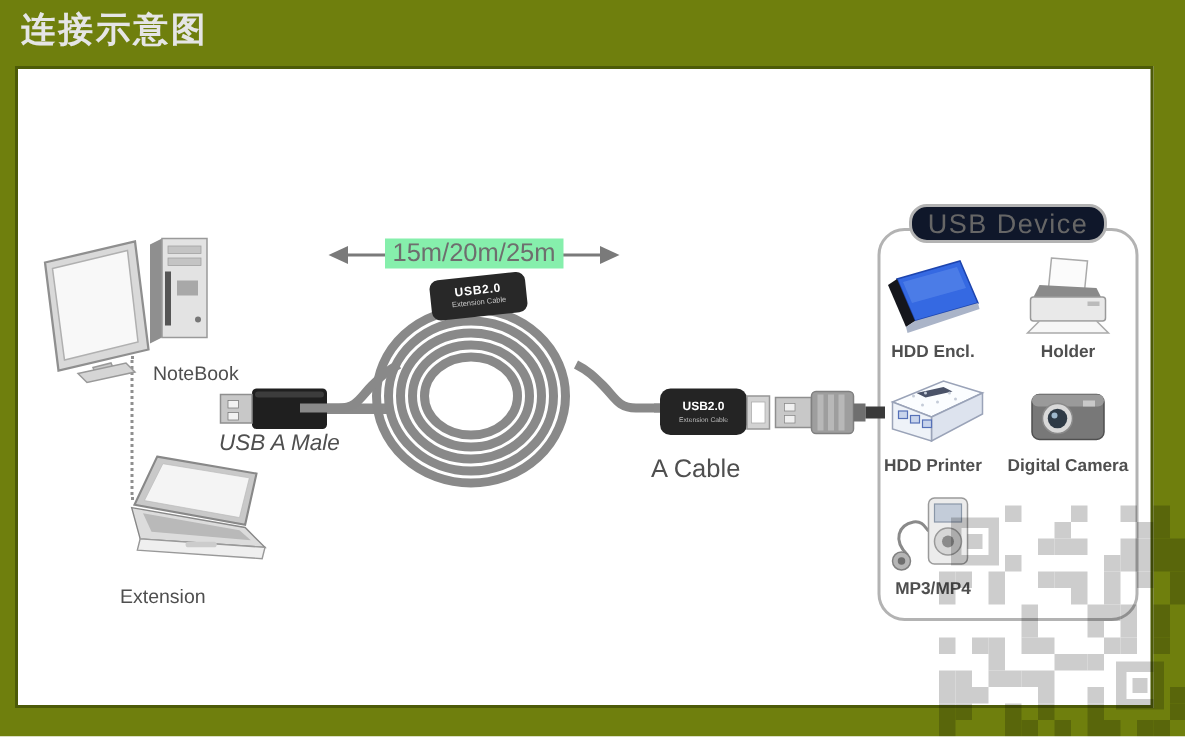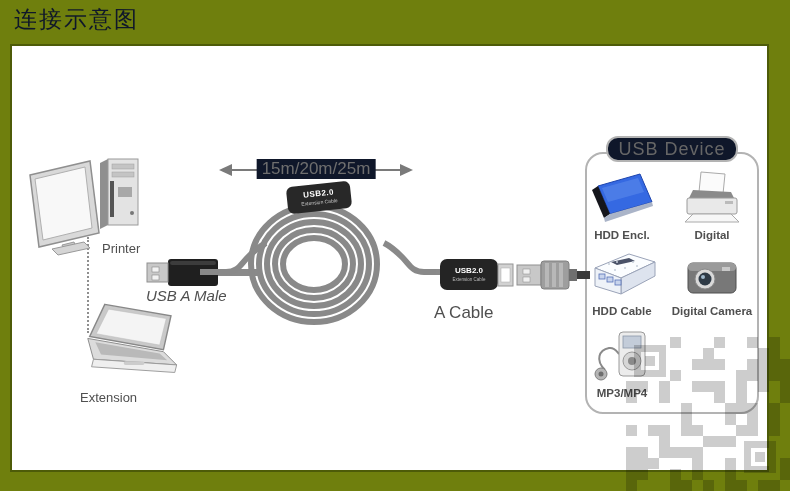--- a/index.html
+++ b/index.html
@@ -3,40 +3,40 @@
 <meta charset="utf-8">
 <style>
   html,body{margin:0;padding:0;}
   .page{
     position:relative;width:790px;height:491px;overflow:hidden;
     background:#6f7f0d;
     font-family:"Liberation Sans","DejaVu Sans",sans-serif;
   }
   .header-title{
     position:absolute;left:14px;top:4px;
-    font-size:23px;font-weight:normal;color:#0f172a;letter-spacing:2px;
+    font-size:23px;font-weight:bold;color:#e5e5e5;letter-spacing:2px;
   }
   .content-panel{
     position:absolute;left:10px;top:44px;width:755px;height:424px;
     background:#ffffff;border:2px solid #4d5b08;
   }
   .lbl{position:absolute;color:#4f4f4f;}
   .lbl-sm{font-size:13px;}
   .lbl-md{font-size:15px;font-style:italic;}
   .lbl-lg{font-size:17px;line-height:23px;}
   .abs{position:absolute;}
   .dotted-line{
     position:absolute;left:87px;top:237px;height:96px;width:0;
     border-left:2px dotted #8f8f8f;
   }
   
   .dim{position:absolute;left:218px;top:154px;width:196px;height:30px;}
   .dim-label{
     position:absolute;left:50%;top:5px;transform:translateX(-50%);
-    background:#0f172a;padding:0 5px;font-size:17px;color:#6e6e6e;white-space:nowrap;
+    background:#86efac;padding:0 5px;font-size:17px;color:#6e6e6e;white-space:nowrap;
   }
   
   .repeater{
     position:absolute;left:287px;top:184px;width:64px;height:27px;
     background:#282828;border-radius:6px;transform:rotate(-6deg);
     display:flex;flex-direction:column;align-items:center;justify-content:center;z-index:2;
   }
   .repeater-l1{font-size:8px;font-weight:bold;color:#ffffff;letter-spacing:.5px;line-height:8px;}
   .repeater-l2{font-size:5px;color:#c8c8c8;line-height:6px;margin-top:1px;white-space:nowrap;}
   
@@ -78,21 +78,21 @@
     <rect x="84" y="9" width="22" height="5" fill="#c4c4c4" stroke="#9f9f9f" stroke-width="0.5"></rect>
     <rect x="84" y="17" width="22" height="5" fill="#c4c4c4" stroke="#9f9f9f" stroke-width="0.5"></rect>
     <rect x="82" y="26" width="4" height="36" fill="#555555"></rect>
     <rect x="90" y="32" width="14" height="10" fill="#a8a8a8"></rect>
     <circle cx="104" cy="58" r="2" fill="#777777"></circle>
     <polygon points="2,20 62,6 71,78 11,92" fill="#d9d9d9" stroke="#8f8f8f" stroke-width="1.5"></polygon>
     <polygon points="7,24 57,12 64,73 15,85" fill="#f8f8f8" stroke="#b0b0b0" stroke-width="1"></polygon>
     <polygon points="34,90 46,87 49,94 37,97" fill="#c9c9c9" stroke="#999999" stroke-width="1"></polygon>
     <polygon points="24,94 56,87 62,93 30,100" fill="#d5d5d5" stroke="#999999" stroke-width="1"></polygon>
   </svg>
-  <div class="lbl lbl-sm" style="left:102px;top:241px">Printer</div>
+  <div class="lbl lbl-sm" style="left:102px;top:241px">NoteBook</div>
 
   <div class="dotted-line"></div>
 
   <svg class="abs" style="left:84px;top:302px;z-index:1" width="104" height="88" viewBox="0 0 110 92">
     <polygon points="22,2 92,14 84,50 6,36" fill="#c9c9c9" stroke="#888888" stroke-width="1.5"></polygon>
     <polygon points="26,7 87,17 80,45 13,33" fill="#f4f4f4" stroke="#bbbbbb" stroke-width="0.5"></polygon>
     <polygon points="4,38 84,52 98,66 10,60" fill="#dcdcdc" stroke="#888888" stroke-width="1"></polygon>
     <polygon points="12,42 80,54 88,61 18,55" fill="#b9b9b9"></polygon>
     <polygon points="10,60 98,66 96,74 8,68" fill="#efefef" stroke="#999999" stroke-width="1"></polygon>
     <rect x="42" y="62" width="22" height="4" rx="2" fill="#cccccc"></rect>
@@ -170,42 +170,42 @@
   </div>
 
   <div class="device" style="left:668px;top:168px">
     <svg width="62" height="58" viewBox="0 0 62 58">
       <polygon points="20,4 44,6 42,26 18,24" fill="#fbfbfb" stroke="#aaaaaa" stroke-width="1"></polygon>
       <polygon points="12,22 50,24 54,32 8,30" fill="#8a8a8a"></polygon>
       <rect x="6" y="30" width="50" height="16" rx="2" fill="#e9e9e9" stroke="#9a9a9a" stroke-width="1"></rect>
       <rect x="44" y="33" width="8" height="3" fill="#bbbbbb"></rect>
       <polygon points="12,46 50,46 58,54 4,54" fill="#f7f7f7" stroke="#aaaaaa" stroke-width="1"></polygon>
     </svg>
-    <div class="dev-label">Digital</div>
+    <div class="dev-label">Holder</div>
   </div>
 
   <div class="device" style="left:578px;top:250px">
     <svg width="74" height="52" viewBox="0 0 74 52">
       <polygon points="10,18 44,4 70,12 36,28" fill="#fbfdff" stroke="#9aa3b8" stroke-width="1"></polygon>
       <polygon points="26,12 44,8 50,11 32,15" fill="#4a5268"></polygon>
       <polygon points="36,28 70,12 70,26 36,44" fill="#dde3ee" stroke="#9aa3b8" stroke-width="1"></polygon>
       <polygon points="10,18 36,28 36,44 10,36" fill="#eef2f8" stroke="#9aa3b8" stroke-width="1"></polygon>
       <rect x="14" y="24" width="6" height="5" fill="#c8d4ec" stroke="#5570b8" stroke-width="0.8"></rect>
       <rect x="22" y="27" width="6" height="5" fill="#c8d4ec" stroke="#5570b8" stroke-width="0.8"></rect>
       <rect x="30" y="30" width="6" height="5" fill="#c8d4ec" stroke="#5570b8" stroke-width="0.8"></rect>
       <g fill="#c5ccd8">
         <circle cx="24" cy="14" r="1"></circle>
           <circle cx="32" cy="12" r="1"></circle>
           <circle cx="48" cy="12" r="1"></circle>
         <circle cx="40" cy="18" r="1"></circle>
           <circle cx="52" cy="16" r="1"></circle>
           <circle cx="30" cy="20" r="1"></circle>
       </g>
     </svg>
-    <div class="dev-label">HDD Cable</div>
+    <div class="dev-label">HDD Printer</div>
   </div>
 
   <div class="device" style="left:668px;top:250px">
     <svg width="56" height="52" viewBox="0 0 56 52">
       <rect x="4" y="13" width="48" height="30" rx="5" fill="#787878" stroke="#4f4f4f" stroke-width="1"></rect>
       <rect x="4" y="13" width="48" height="8" rx="4" fill="#9a9a9a"></rect>
       <circle cx="21" cy="29" r="10" fill="#d9d9d9" stroke="#8a8a8a" stroke-width="1"></circle>
       <circle cx="21" cy="29" r="6.5" fill="#2e3a46"></circle>
       <circle cx="19" cy="27" r="2" fill="#9fb8cc"></circle>
       <rect x="38" y="17" width="8" height="4" fill="#c9c9c9"></rect>

